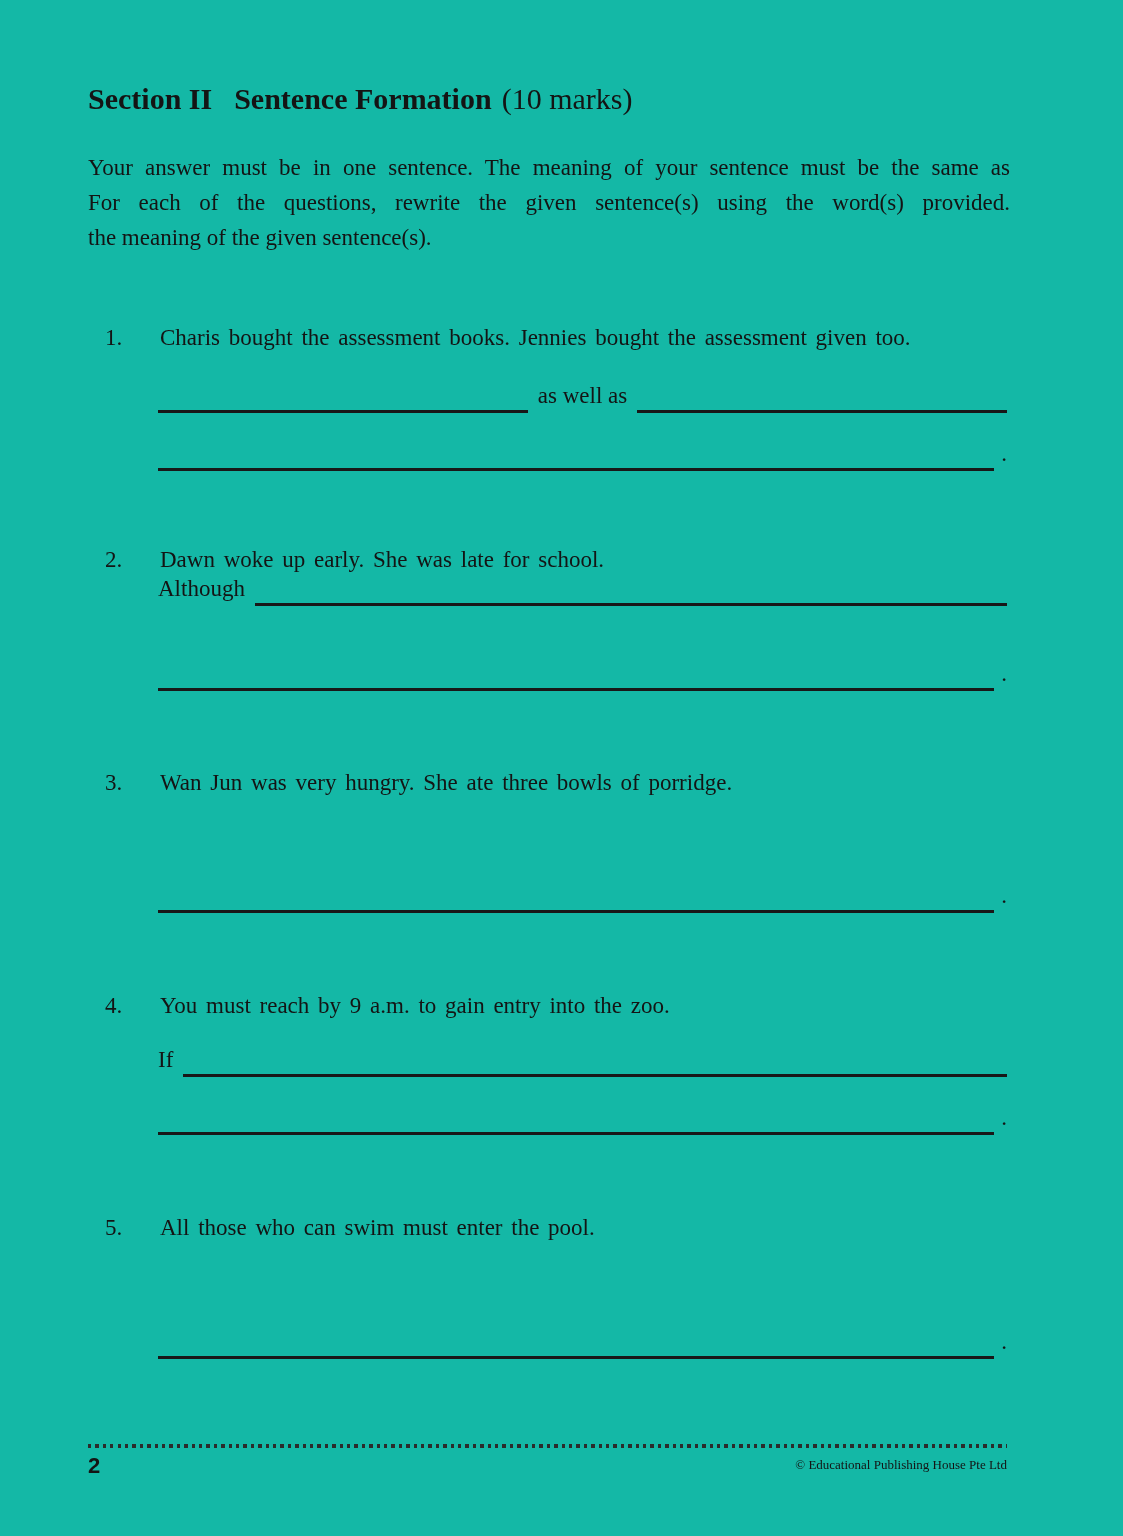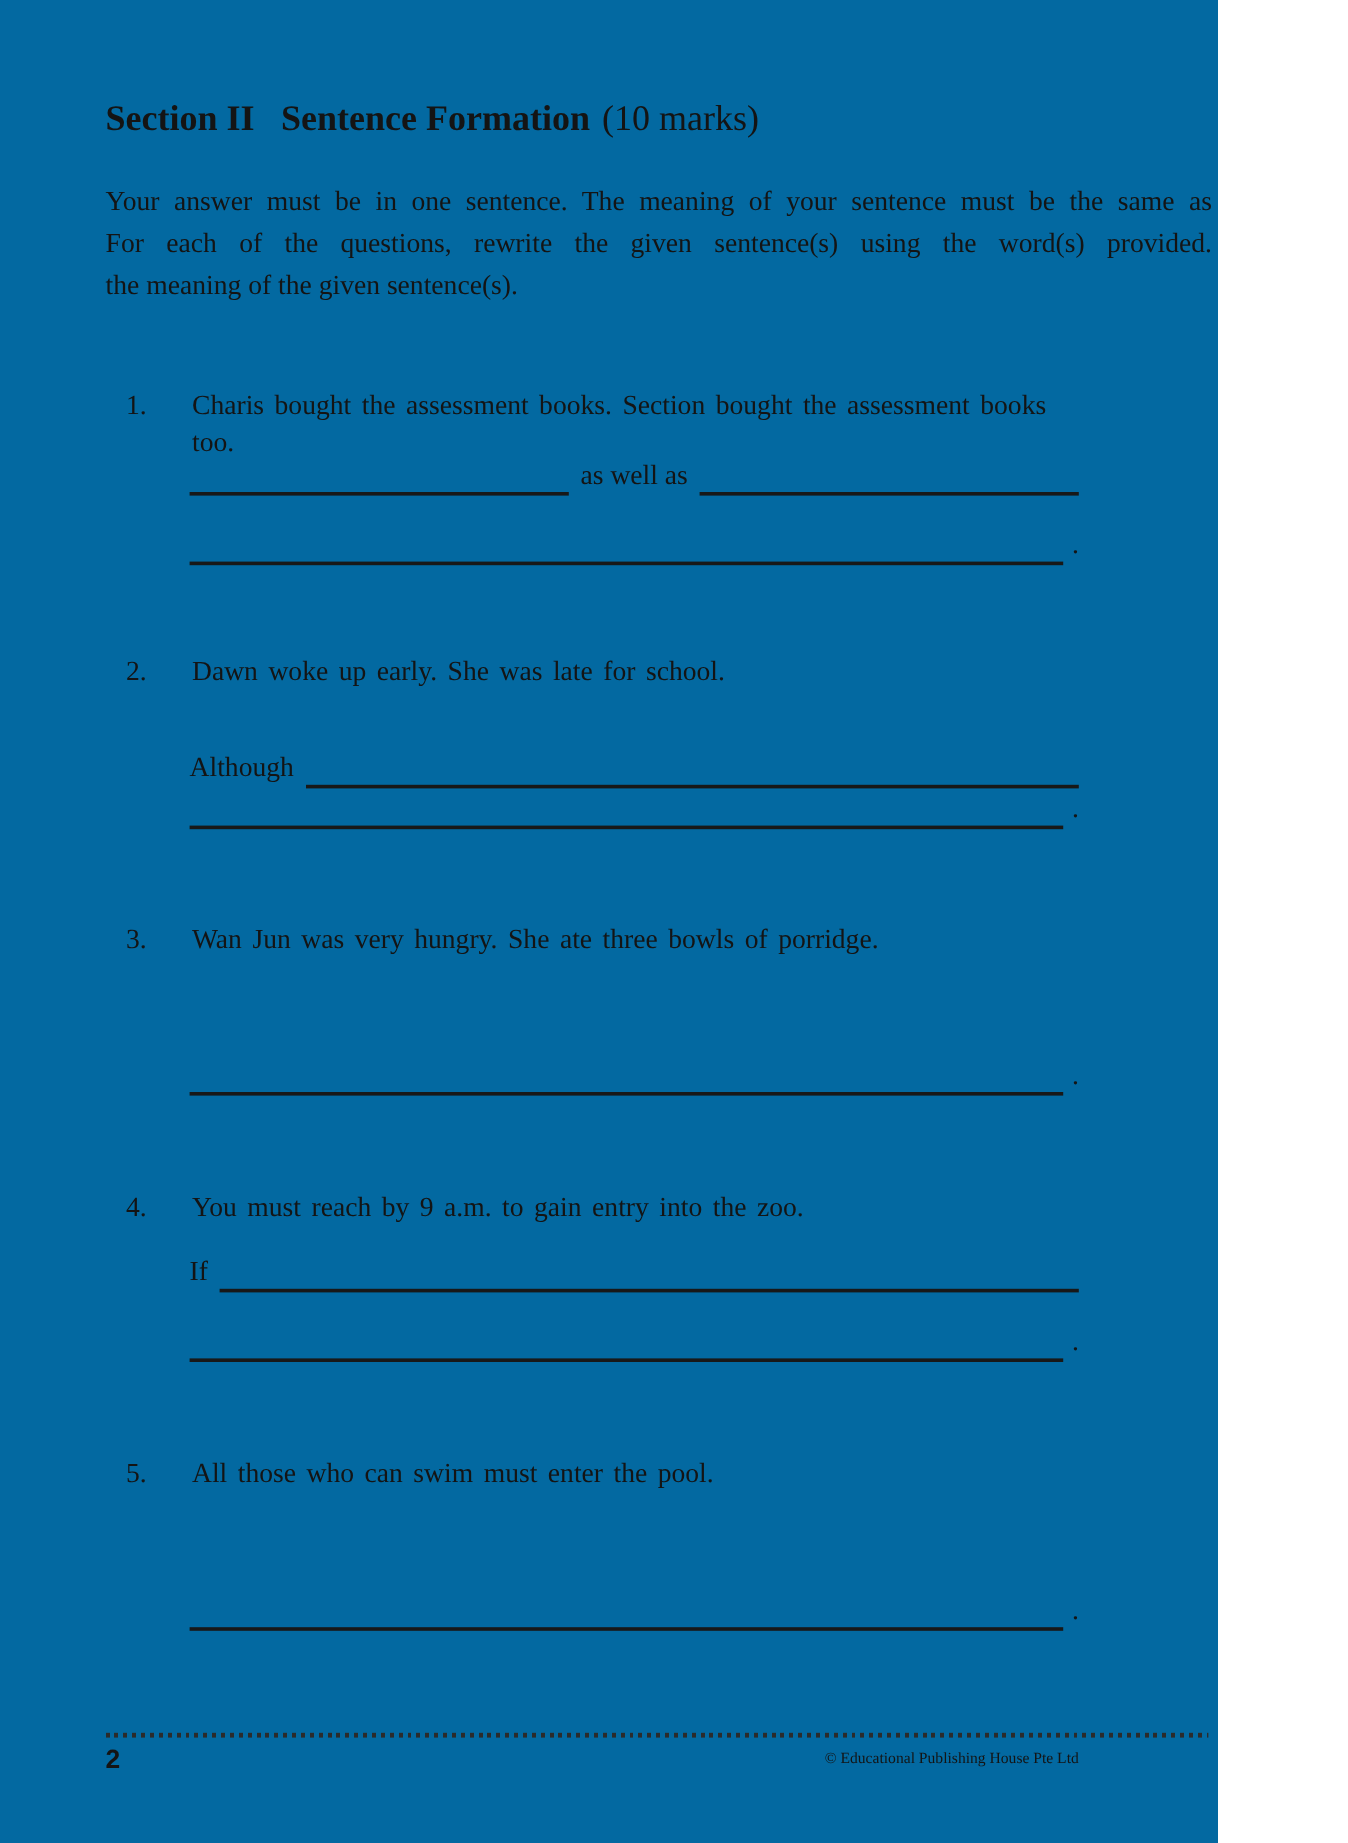--- a/index.html
+++ b/index.html
@@ -1,19 +1,19 @@
 <!DOCTYPE html>
 <html><head>
 <meta charset="utf-8">
 <style>
   html, body { margin:0; padding:0; background:#ffffff; }
   .page {
     position:relative;
-    width:1015px; height:1536px;
-    background:#0369a1;
+    width:1123px; height:1536px;
+    background:#14b8a6;
     font-family:"Liberation Serif", serif;
     color:#141414;
     overflow:hidden;
   }
   .abs { position:absolute; }
 
   
   .title { left:88px; top:82px; font-size:30px; font-weight:bold; white-space:nowrap; }
   .title .gap { display:inline-block; width:22px; }
   .title .marks { font-weight:normal; margin-left:10px; }
@@ -55,37 +55,37 @@
   </div>
 
   <div class="abs instructions">
     <div class="instr-line">Your answer must be in one sentence. The meaning of your sentence must be the same as</div>
     <div class="instr-line">For each of the questions, rewrite the given sentence(s) using the word(s) provided.</div>
     <div class="instr-line last">the meaning of the given sentence(s).</div>
   </div>
 
   <div class="abs q-text-row" style="top:322px">
     <span class="q-num">1.</span>
-    <span class="q-text">Charis bought the assessment books. Section bought the assessment books too.</span>
+    <span class="q-text">Charis bought the assessment books. Jennies bought the assessment given too.</span>
   </div>
   <div class="abs answer-row" style="top:379px">
     <div class="blank"></div>
     <span class="conn">as well as</span>
     <div class="blank"></div>
   </div>
   <div class="abs answer-row" style="top:437px">
     <div class="blank"></div>
     <span class="punct">.</span>
   </div>
 
   <div class="abs q-text-row" style="top:544px">
     <span class="q-num">2.</span>
     <span class="q-text">Dawn woke up early. She was late for school.</span>
   </div>
-  <div class="abs answer-row" style="top:623px">
+  <div class="abs answer-row" style="top:572px">
     <span class="conn first">Although</span>
     <div class="blank"></div>
   </div>
   <div class="abs answer-row" style="top:657px">
     <div class="blank"></div>
     <span class="punct">.</span>
   </div>
 
   <div class="abs q-text-row" style="top:767px">
     <span class="q-num">3.</span>

